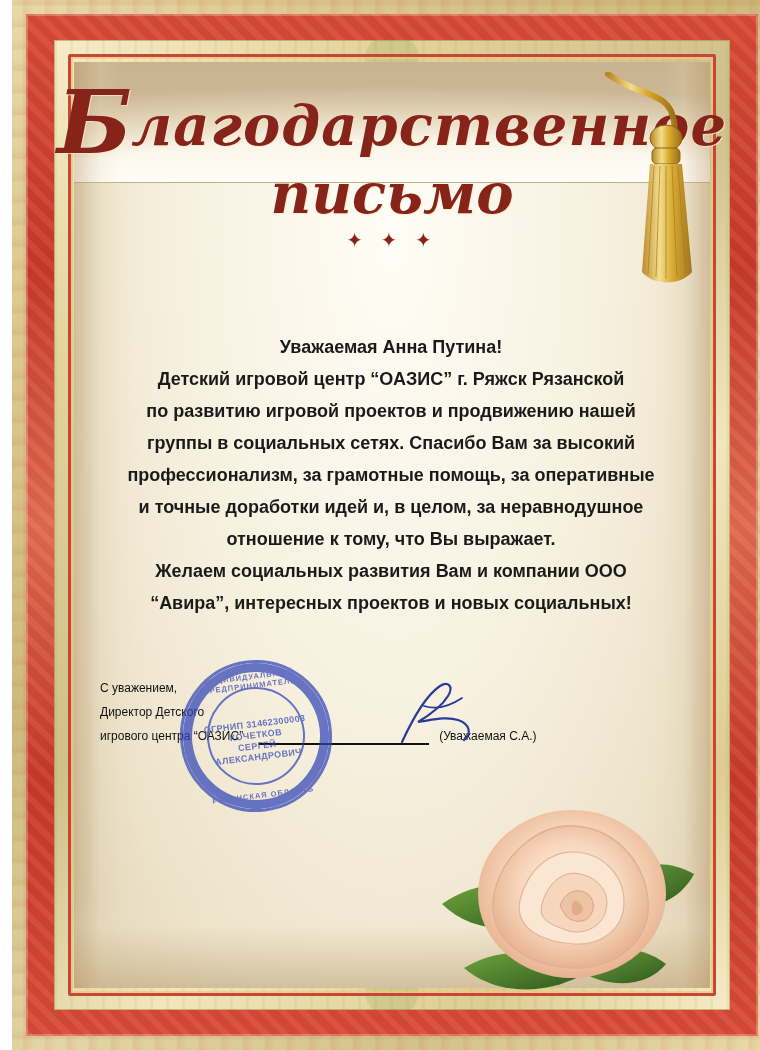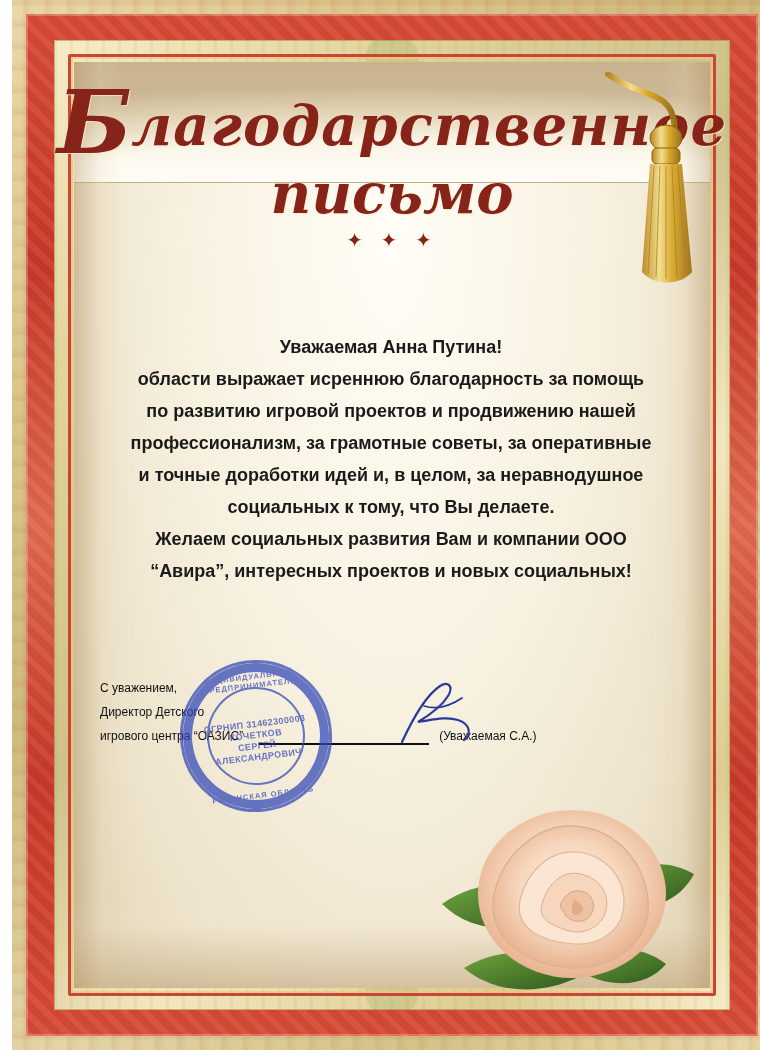--- a/index.html
+++ b/index.html
@@ -295,25 +295,26 @@
   </div>
 
   <div class="title-block">
     <div class="title-line1"><span class="drop">Б</span>лагодарственное</div>
     <div class="title-line2">письмо</div>
     <div class="title-flourish">✦ ✦ ✦</div>
   </div>
 
   <div class="body-block">
     <p class="salutation">Уважаемая Анна Путина!</p>
-    <p>области выражает исреннюю благодарность за помощь</p>
+    <p>Детский игровой центр “ОАЗИС” г. Ряжск Рязанской</p>
     <p>по развитию игровой проектов и продвижению нашей</p>
-    <p>профессионализм, за грамотные советы, за оперативные</p>
+    <p>группы в социальных сетях. Спасибо Вам за высокий</p>
+    <p>профессионализм, за грамотные помощь, за оперативные</p>
     <p>и точные доработки идей и, в целом, за неравнодушное</p>
-    <p>социальных к тому, что Вы делаете.</p>
+    <p>отношение к тому, что Вы выражает.</p>
     <p>Желаем социальных развития Вам и компании ООО</p>
     <p>“Авира”, интересных проектов и новых социальных!</p>
   </div>
 
   <div class="sign-block">
     <div>С уважением,</div>
     <div>Директор Детского</div>
     <div class="sign-row">
       <span class="sign-left">игрового центра “ОАЗИС”</span>
       <span class="sign-rule"></span>

